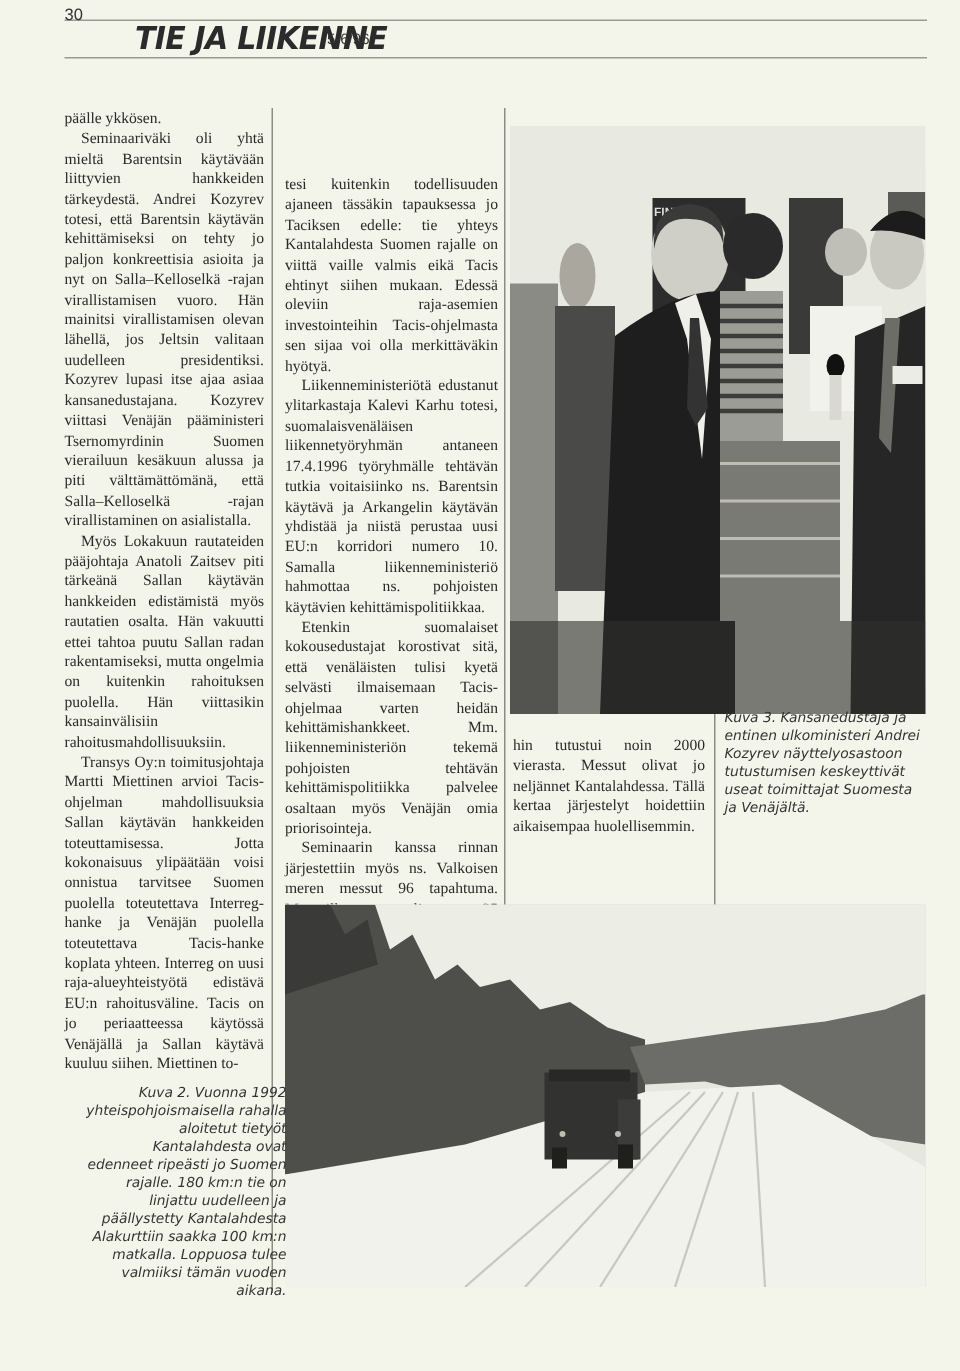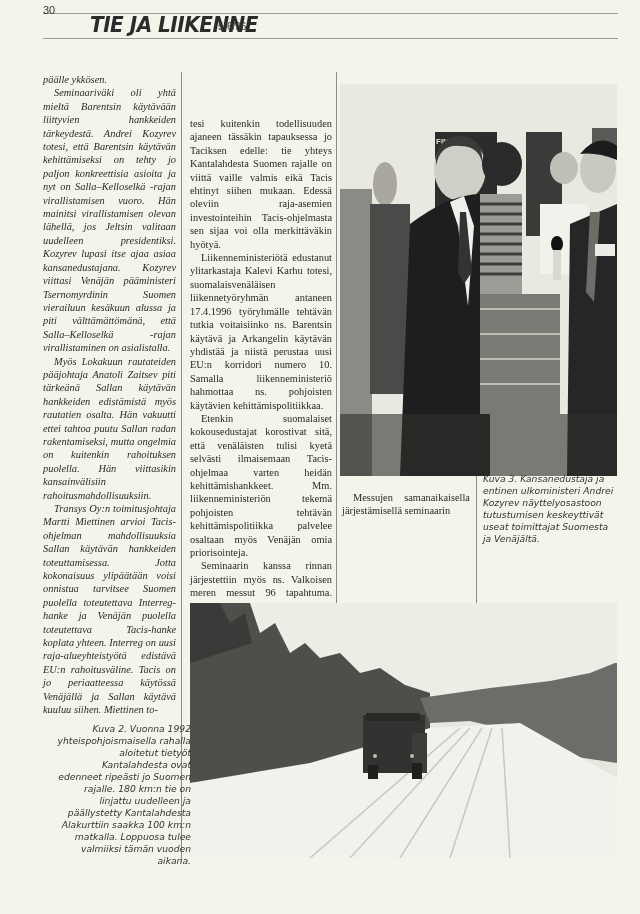--- a/index.html
+++ b/index.html
@@ -26,21 +26,21 @@
 </style>
 </head>
 <body>
 
 <div class="hdr-line" style="top:13px;"></div>
 <div class="pagenum">30</div>
 <div class="mag">TIE JA LIIKENNE</div>
 <div class="issue">5-6/96</div>
 <div class="hdr-line" style="top:38px;"></div>
 
-<div class="col" style="left:43px; top:73px; width:133px;font-style:italic;">
+<div class="col" style="left:43px; top:73px; width:133px;">
   <p>päälle ykkösen.</p>
   <p class="ind">Seminaariväki oli yhtä mieltä Barentsin käytävään liittyvien hankkeiden tärkeydestä. Andrei Kozyrev totesi, että Barentsin käytävän kehittämiseksi on tehty jo paljon konkreettisia asioita ja nyt on Salla–Kelloselkä -rajan virallistamisen vuoro. Hän mainitsi virallistamisen olevan lähellä, jos Jeltsin valitaan uudelleen presidentiksi. Kozyrev lupasi itse ajaa asiaa kansanedustajana. Kozyrev viittasi Venäjän pääministeri Tsernomyrdinin Suomen vierailuun kesäkuun alussa ja piti välttämättömänä, että Salla–Kelloselkä -rajan virallistaminen on asialistalla.</p>
   <p class="ind">Myös Lokakuun rautateiden pääjohtaja Anatoli Zaitsev piti tärkeänä Sallan käytävän hankkeiden edistämistä myös rautatien osalta. Hän vakuutti ettei tahtoa puutu Sallan radan rakentamiseksi, mutta ongelmia on kuitenkin rahoituksen puolella. Hän viittasikin kansainvälisiin rahoitusmahdollisuuksiin.</p>
   <p class="ind">Transys Oy:n toimitusjohtaja Martti Miettinen arvioi Tacis-ohjelman mahdollisuuksia Sallan käytävän hankkeiden toteuttamisessa. Jotta kokonaisuus ylipäätään voisi onnistua tarvitsee Suomen puolella toteutettava Interreg-hanke ja Venäjän puolella toteutettava Tacis-hanke koplata yhteen. Interreg on uusi raja-alueyhteistyötä edistävä EU:n rahoitusväline. Tacis on jo periaatteessa käytössä Venäjällä ja Sallan käytävä kuuluu siihen. Miettinen to-</p>
 </div>
 
 <div class="vrule" style="left:181px; top:72px; height:790px;"></div>
 
 <div class="col" style="left:190px; top:73px; width:142px;margin-top:44px;">
   <p>tesi kuitenkin todellisuuden ajaneen tässäkin tapauksessa jo Taciksen edelle: tie yhteys Kantalahdesta Suomen rajalle on viittä vaille valmis eikä Tacis ehtinyt siihen mukaan. Edessä oleviin raja-asemien investointeihin Tacis-ohjelmasta sen sijaa voi olla merkittäväkin hyötyä.</p>
@@ -100,21 +100,21 @@
     <ellipse cx="258" cy="85" rx="18" ry="24" fill="#c9c9c2"></ellipse>
     <path d="M240 70 q18 -22 37 -8 l0 14 q-20 -8 -37 -6z" fill="#1c1c1c"></path>
     <path d="M230 140 l47 -20 l0 272 l-50 0 z" fill="#262626"></path>
     <path d="M250 128 l10 0 l-6 90 l-8 -10 z" fill="#6d6d68"></path>
     <rect x="255" y="160" width="20" height="12" fill="#ecece6"></rect>
     <rect x="0" y="330" width="277" height="62" fill="#2e2e2c" opacity="0.6"></rect>
   </svg>
 </div>
 
 <div class="col" style="left:342px; top:491px; width:128px;">
-  <p class="ind">Messujen samanaikaisella järjestämisellä seminaarin</p>
+  <p>hin tutustui noin 2000 vierasta. Messut olivat jo neljännet Kantalahdessa. Tällä kertaa järjestelyt hoidettiin aikaisempaa huolellisemmin.</p>
 </div>
 
 <div class="vrule" style="left:476px; top:476px; height:130px;"></div>
 
 <div class="caption" style="left:483px; top:473px; width:135px;">Kuva 3. Kansanedustaja ja entinen ulkoministeri Andrei Kozyrev näyttelyosastoon tutustumisen keskeyttivät useat toimittajat Suomesta ja Venäjältä.</div>
 
 <div class="photo" style="left:190px; top:603px; width:427px; height:255px; background:#dcdcd4;">
   <svg width="427" height="255" viewBox="0 0 427 255">
     <rect x="0" y="0" width="427" height="255" fill="#e6e7df"></rect>
 

